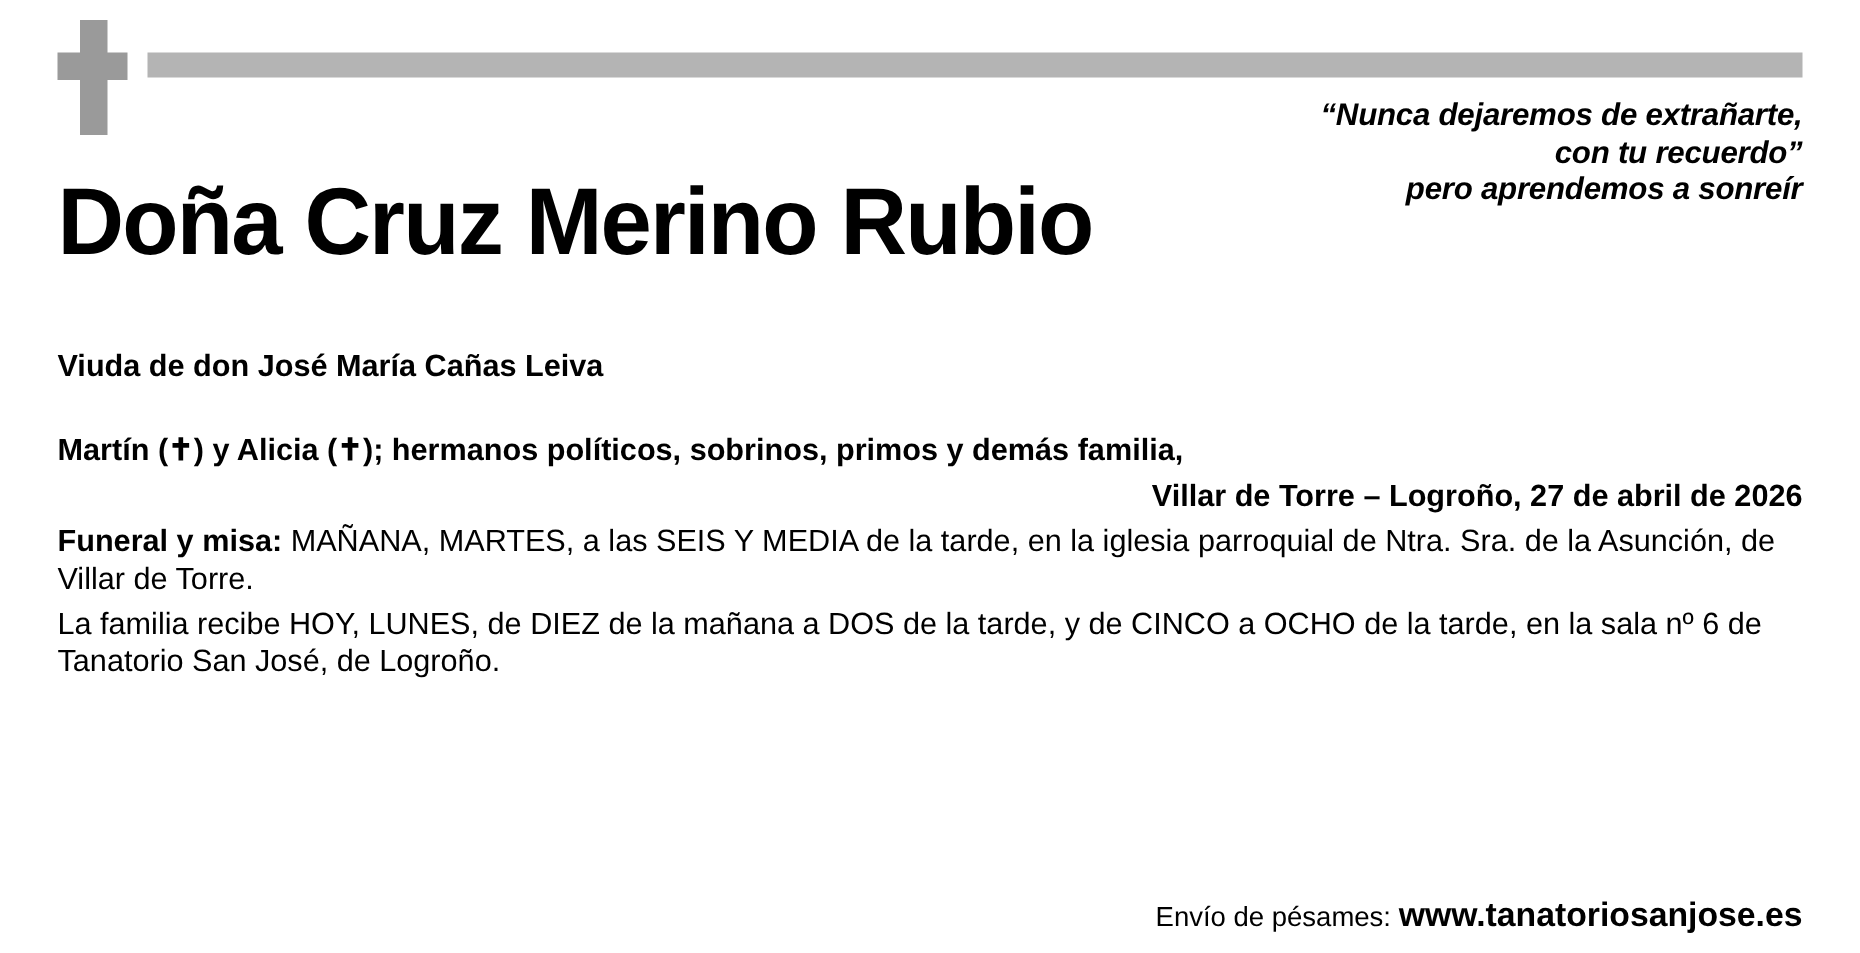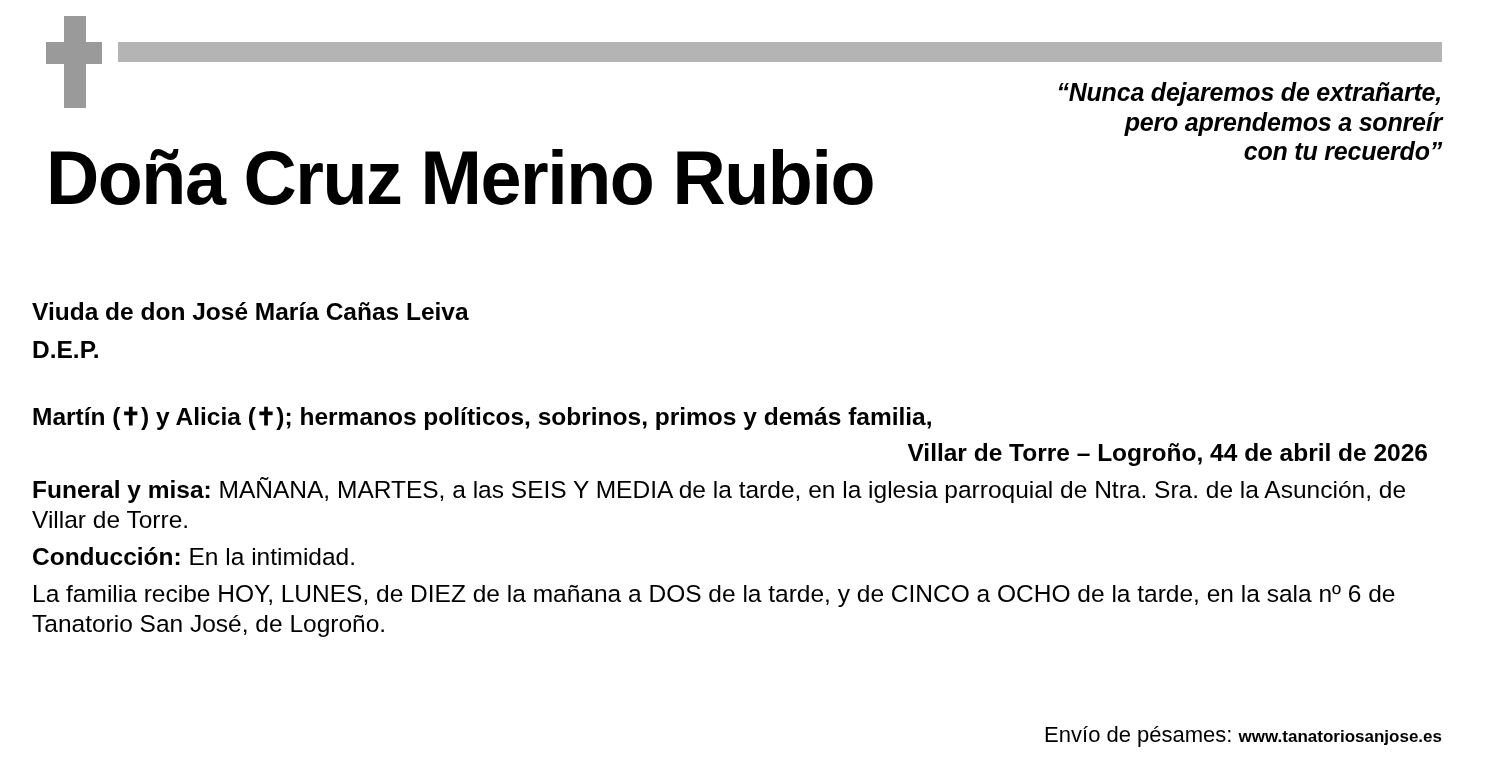--- a/index.html
+++ b/index.html
@@ -84,83 +84,80 @@
     letter-spacing: -1.5px;
     line-height: 1;
     white-space: nowrap;
     transform: scaleX(0.97);
     transform-origin: left center;
   }
 
   
   .body {
     position: absolute;
-    left: 32px;
+    left: 46px;
     top: 278px;
     width: 1396px;
     font-size: 24.5px;
     line-height: 1.30;
-    margin-top: 18px;
   }
   .body p {
     margin: 0 0 6px 0;
   }
   .bold { font-weight: bold; }
   .line-bold { font-weight: bold; }
   .right { text-align: right; font-weight: bold; }
   .tight { line-height: 1.22; }
 
   .pesames {
     position: absolute;
     right: 46px;
     bottom: 14px;
     font-size: 22px;
     white-space: nowrap;
   }
-  .pesames .site { font-weight: bold; font-size: 17px; }
+  .pesames .site { font-weight: bold; font-size: 27px; }
 </style>
 </head>
 <body>
 
 <div class="obituary">
 
   <div class="header">
     <div class="cross">
       <div class="vbar"></div>
       <div class="hbar"></div>
     </div>
     <div class="rule"></div>
 
     <div class="quote">
       <div>“Nunca dejaremos de extrañarte,</div>
+      <div>con tu recuerdo”</div>
       <div>pero aprendemos a sonreír</div>
-      <div>con tu recuerdo”</div>
     </div>
   </div>
 
   <div class="name">Doña Cruz Merino Rubio</div>
 
   <div class="body">
 
     <p class="line-bold">Viuda de don José María Cañas Leiva</p>
 
 
-    <p class="line-bold">D.E.P.</p>
 
     <p class="line-bold tight">
       <br>
       <span>Martín (✝) y Alicia (✝); hermanos políticos, sobrinos, primos y demás familia,</span>
     </p>
 
 
-    <p class="right">Villar de Torre – Logroño, 44 de abril de 2026</p>
+    <p class="right">Villar de Torre – Logroño, 27 de abril de 2026</p>
 
     <p class="tight"><span class="bold">Funeral y misa:</span><span> MAÑANA, MARTES, a las SEIS Y MEDIA de la tarde, en la iglesia parroquial de Ntra. Sra. de la Asunción, de Villar de Torre.</span></p>
 
-    <p><span class="bold">Conducción:</span><span> En la intimidad.</span></p>
 
     <p class="tight">La familia recibe HOY, LUNES, de DIEZ de la mañana a DOS de la tarde, y de CINCO a OCHO de la tarde, en la sala nº 6 de Tanatorio San José, de Logroño.</p>
 
   </div>
 
   <div class="pesames"><span>Envío de pésames: </span><span class="site">www.tanatoriosanjose.es</span></div>
 
 </div>
 
 </body></html>

